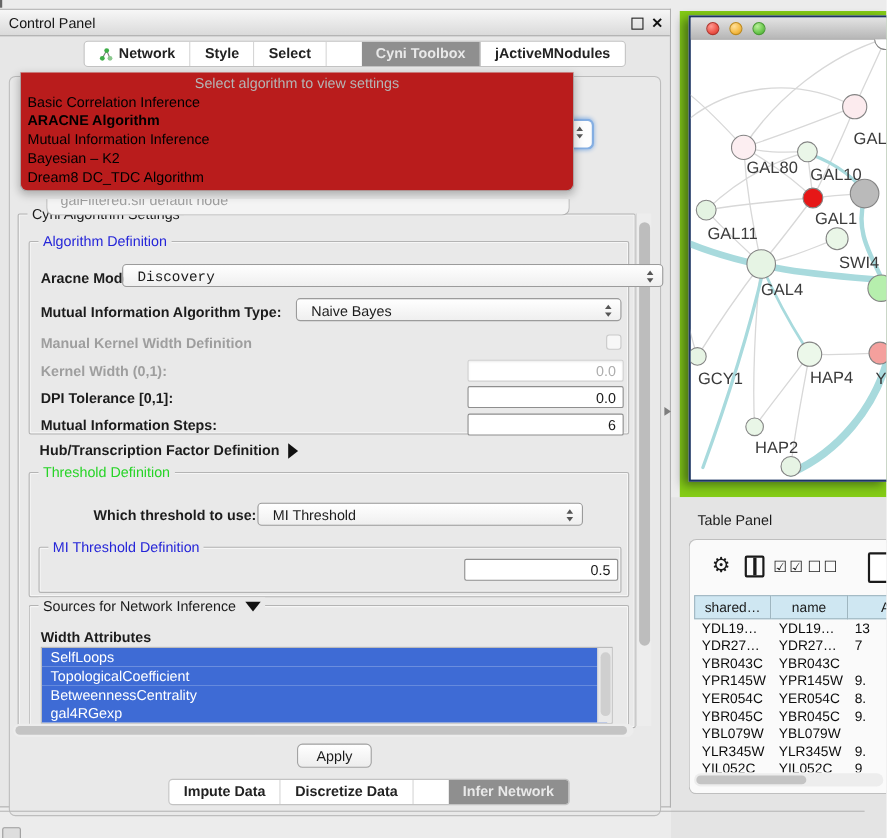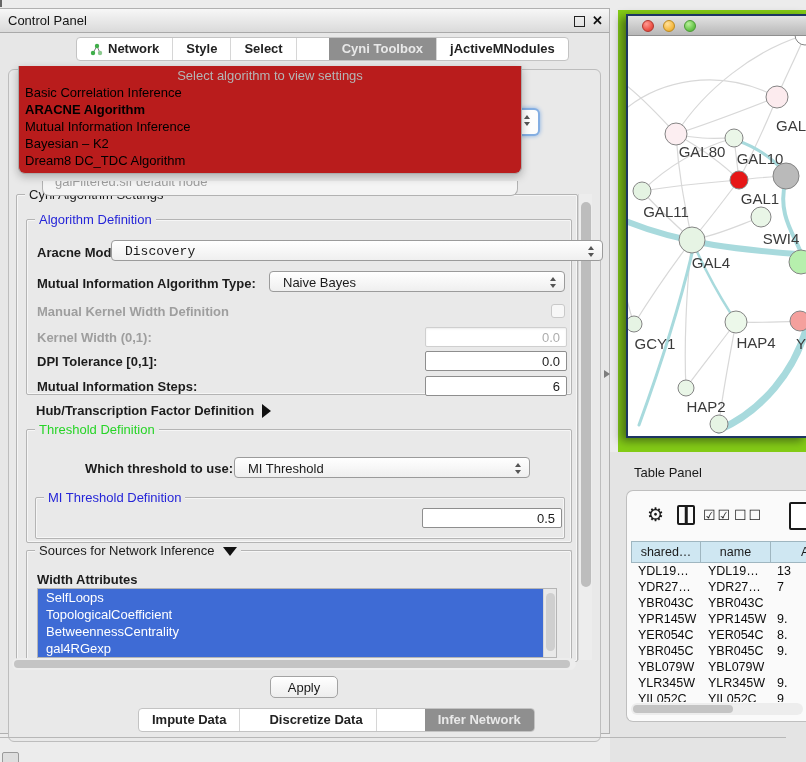--- a/index.html
+++ b/index.html
@@ -219,21 +219,21 @@
         </div>
       </div>
     </div>
 
     <div class="abs htrack" style="left:12px;top:649px;width:564px;height:12px;">
       <div class="abs hthumb" style="left:2px;top:2px;width:556px;height:8px;"></div>
     </div>
 
     <div class="abs btn" style="left:270px;top:667px;width:68px;height:22px;">Apply</div>
 
-    <div class="abs pill" style="left:138px;top:699px;gap:16px;">
+    <div class="abs pill" style="left:153px;top:699px;">
       <div class="seg">
           <span>Impute Data</span>
         </div>
       <div class="seg">
           <span>Discretize Data</span>
         </div>
       <div class="seg sel">
           <span>Infer Network</span>
         </div>
     </div>

